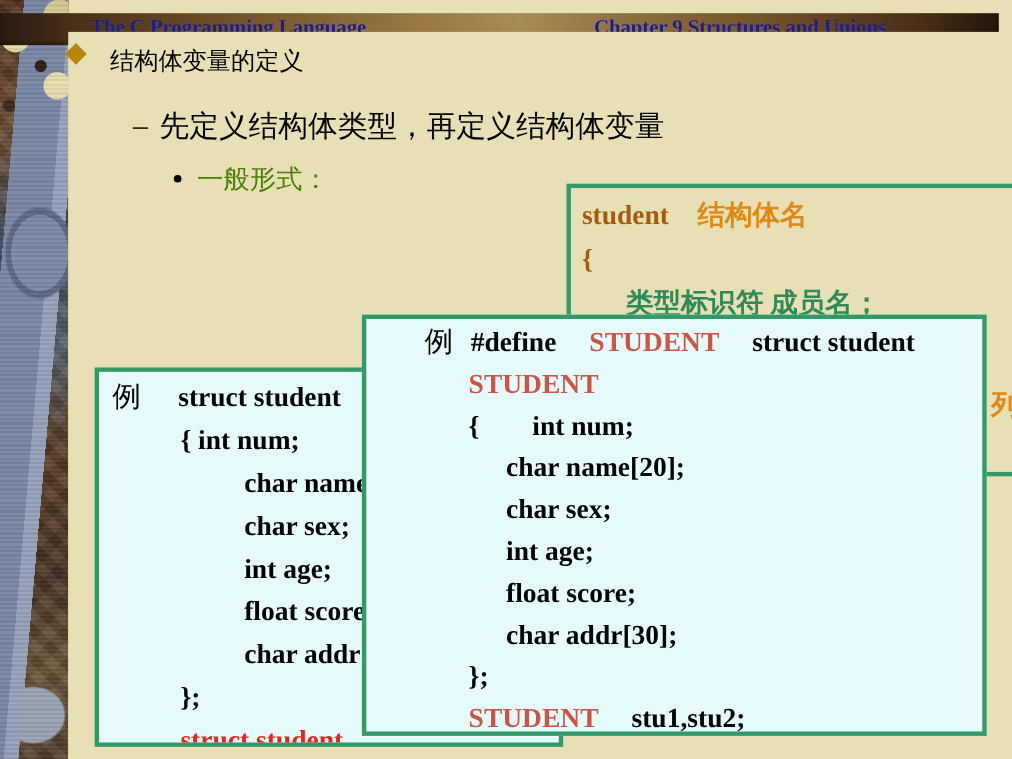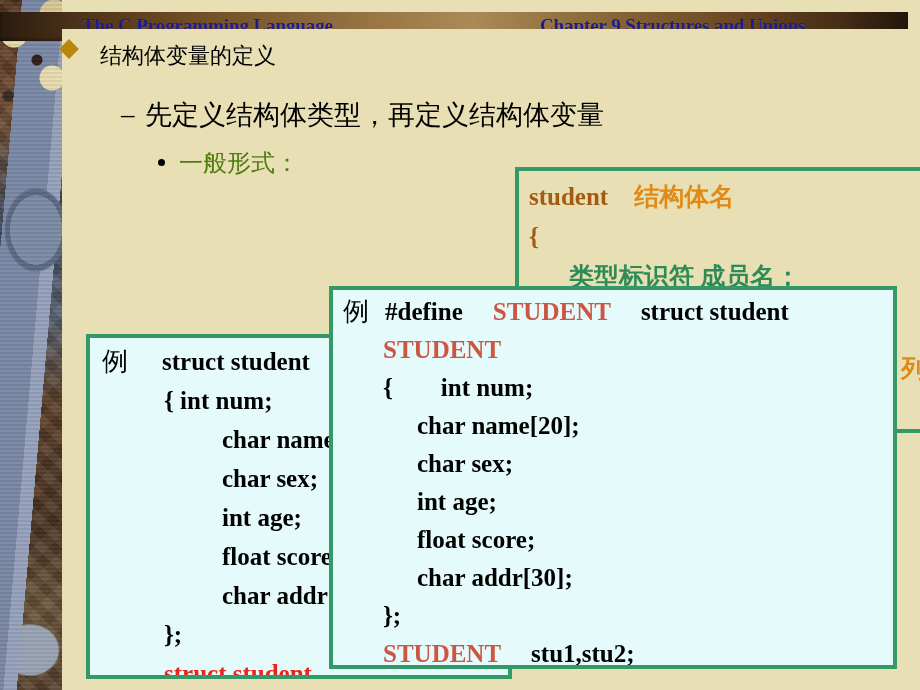--- a/index.html
+++ b/index.html
@@ -176,21 +176,21 @@
   #box-ex1 .cjk { font-family:"DejaVu Sans","Liberation Sans",sans-serif; font-weight:400; font-size:26px; }
 
   
   #box-ex2 {
     left: 267px; top: 257px;
     width: 568px; height: 383px;
     background: #e5fafa;
     z-index: 3;
     padding: 2px 0 0 10px;
   }
-  #box-ex2 .ln { white-space: nowrap; line-height: 38px; font-size: 25px; color:#000; }
+  #box-ex2 .ln { white-space: nowrap; line-height: 38px; font-size: 25px; color:#000;margin-left:43px; }
   #box-ex2 .red { color:#cc5544; }
   #box-ex2 .cjk { font-family:"DejaVu Sans","Liberation Sans",sans-serif; font-weight:400; font-size:26px; }
   #box-ex2 .i-b { display:inline-block; width:40px; }
   #box-ex2 .i-d { display:inline-block; width:74px; }
   #box-ex2 .sp1 { display:inline-block; width:16px; }
   #box-ex2 .sp2 { display:inline-block; width:30px; }
 </style>
 </head>
 <body>
 

